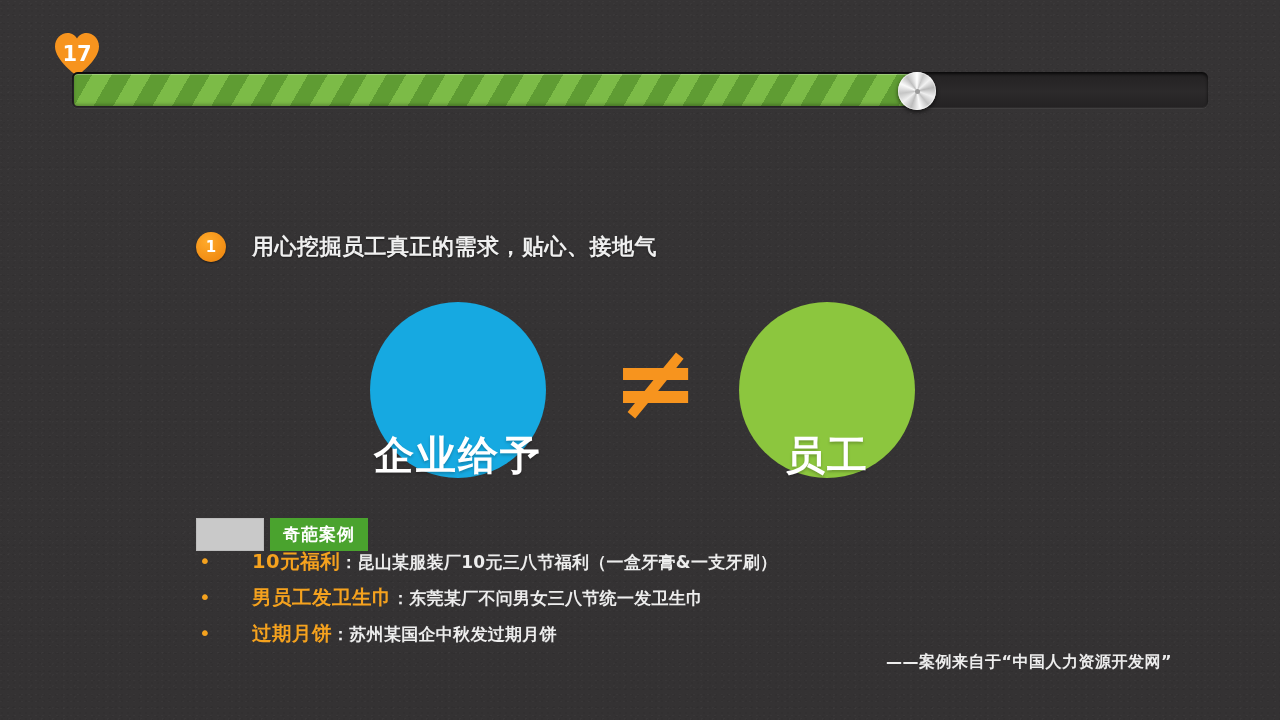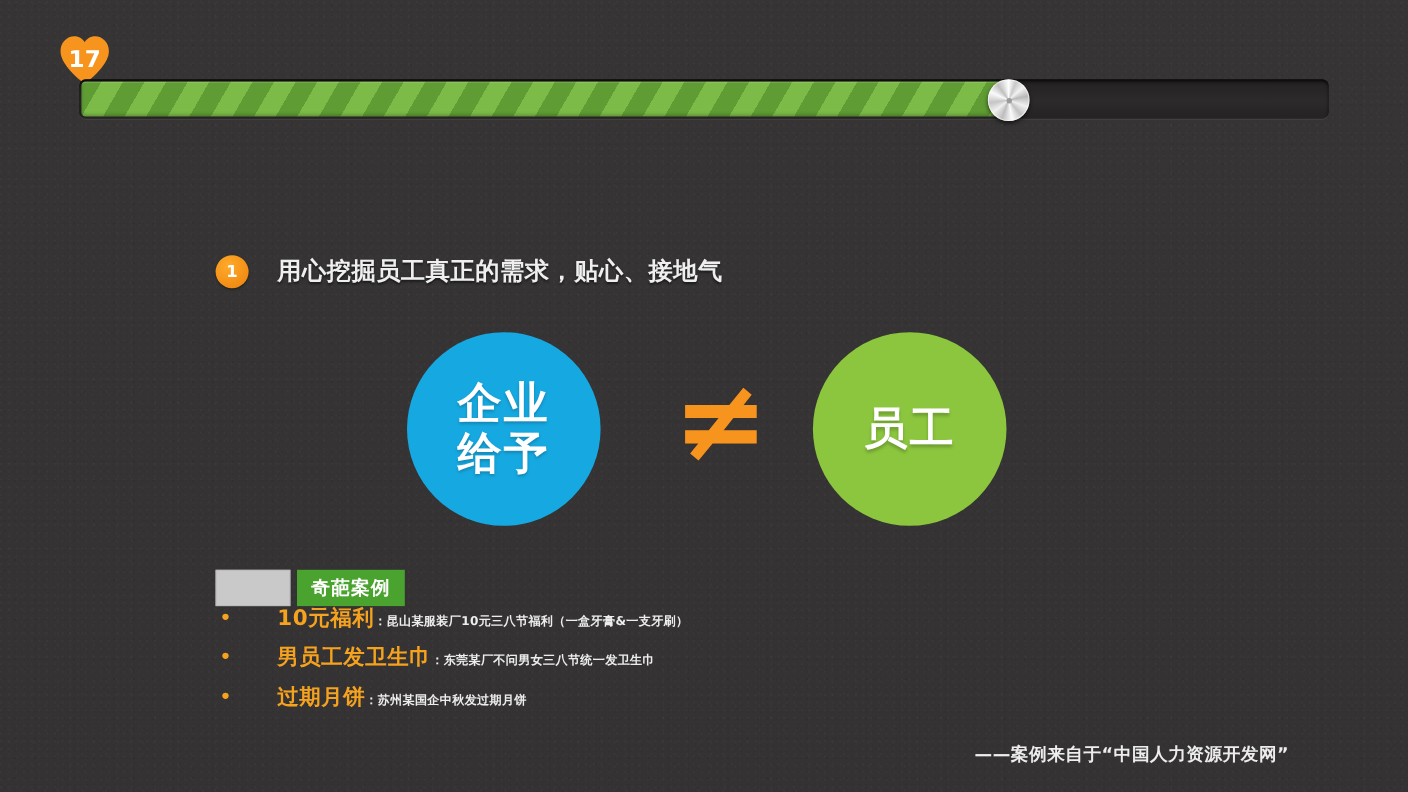--- a/index.html
+++ b/index.html
@@ -156,22 +156,22 @@
     width: 545px;
     height: 178px;
   }
   .circle {
     position: absolute;
     top: 0;
     width: 176px;
     height: 176px;
     border-radius: 50%;
     display: flex;
-    flex-direction: column;
-    align-items: center;
+    flex-direction: row;
+    align-items: flex-end;
     justify-content: center;
     color: #ffffff;
     font-size: 40px;
     font-weight: bold;
     line-height: 1.12;
     letter-spacing: 2px;
     text-shadow: 0 2px 3px rgba(0,0,0,.22);
   }
   .circle-blue  { left: 0;   background: #16a9e1; }
   .circle-green { left: 369px; background: #8cc63e; }
@@ -238,30 +238,30 @@
   }
   .bullet .key {
     color: #f5a21e;
     font-size: 19.5px;
     font-weight: bold;
     letter-spacing: .5px;
     margin-left: 27px;
   }
   .bullet .body {
     color: #ededed;
-    font-size: 11px;
+    font-size: 17px;
     font-weight: bold;
     letter-spacing: .3px;
   }
 
   
   .source {
     position: absolute;
     right: 108px;
-    top: 676px;
+    top: 652px;
     font-size: 16px;
     font-weight: bold;
     color: #ededed;
     letter-spacing: .5px;
     white-space: nowrap;
   }
 </style>
 </head>
 <body>
 

